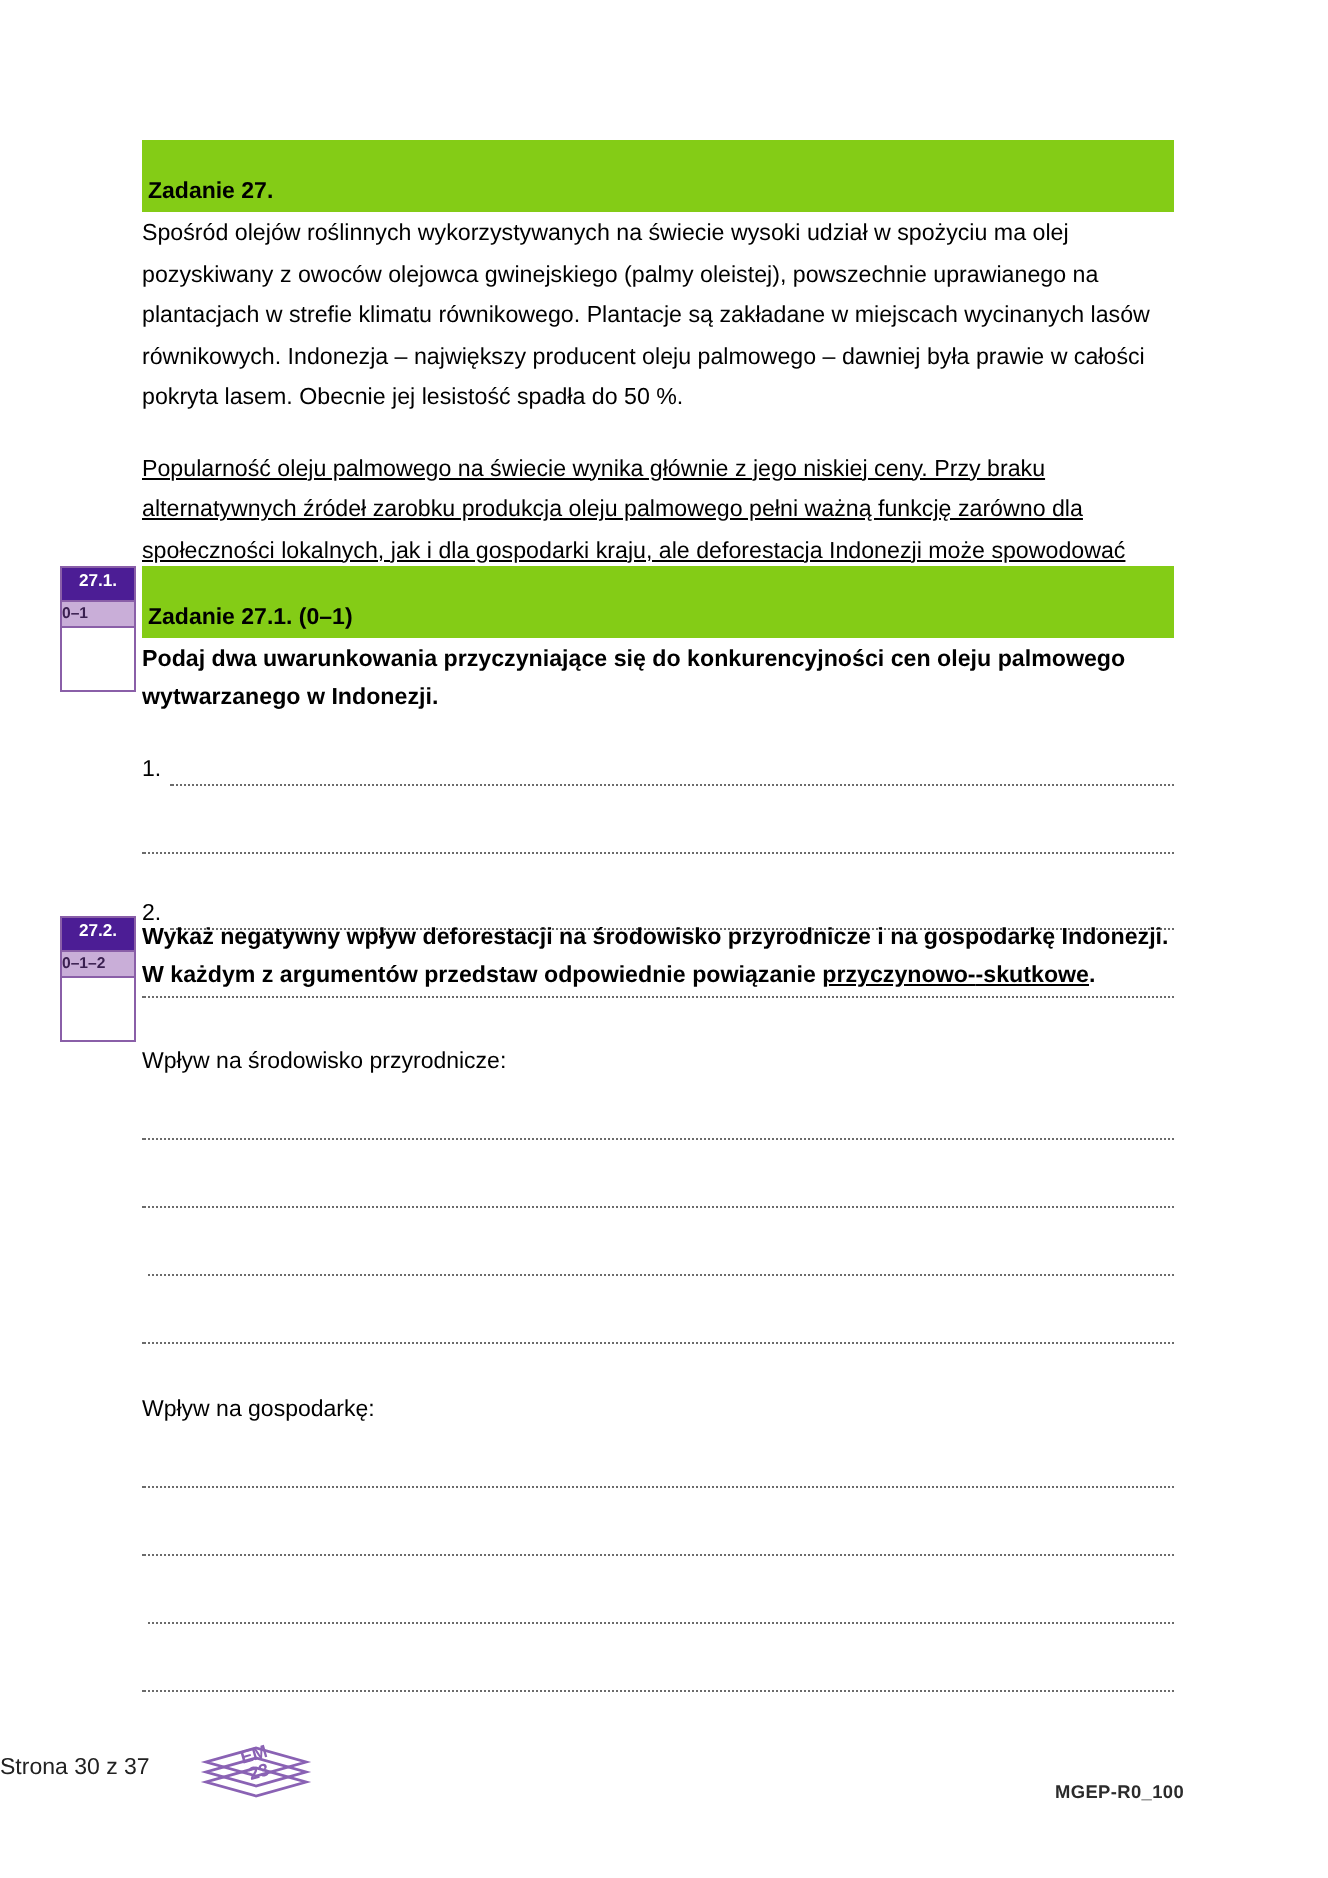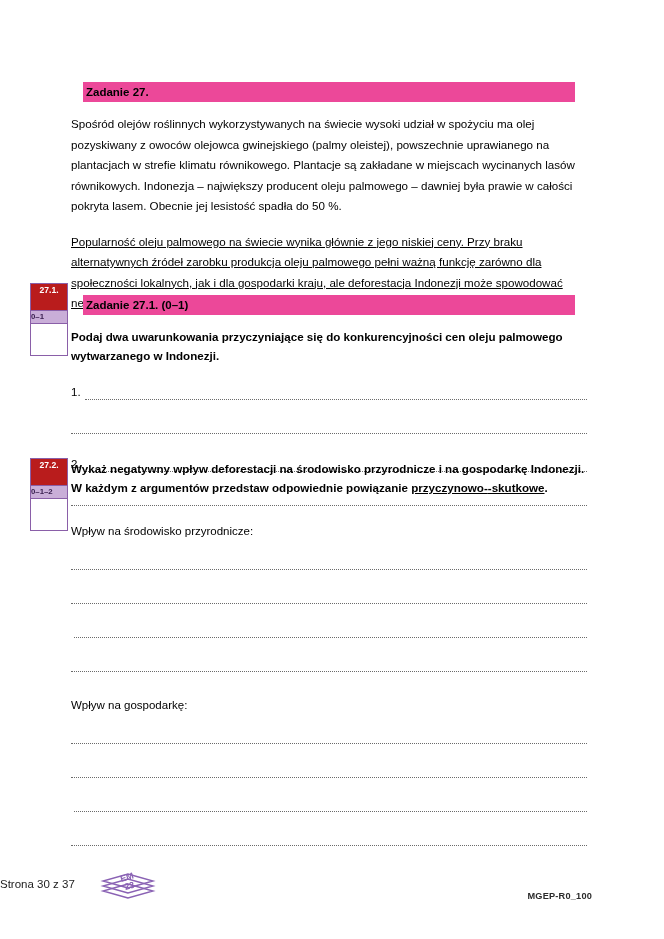--- a/index.html
+++ b/index.html
@@ -25,26 +25,26 @@
 
   
   .content {
     position: absolute;
     left: 71px;
     top: 70px;
     width: 516px;
   }
 
   .task-bar {
-    background: #ec4899;
+    background: #84cc16;
     font-weight: bold;
     font-size: 11.5px;
     line-height: 16px;
-    padding: 2px 0 2px 3px;
-    margin: 12px;
+    padding: 18px 0 2px 3px;
+    margin: 0;
   }
 
   .para {
     font-size: 11.6px;
     line-height: 20.5px;
     margin: 1px 0 0 0;
     text-align: left;
   }
   .para.spaced {
     margin-top: 15px;
@@ -68,27 +68,27 @@
 
   .score-box {
     position: absolute;
     left: 30px;
     width: 38px;
     border: 1px solid #8a5fa8;
     box-sizing: border-box;
     background: #ffffff;
   }
   .score-id {
-    background: #b91c1c;
+    background: #4c1d95;
     color: #ffffff;
     font-size: 8.6px;
     font-weight: bold;
     text-align: center;
     line-height: 13px;
-    height: 26px;
+    height: 16px;
     letter-spacing: 0px;
   }
   .score-pts {
     background: #c9aed8;
     color: #3a2050;
     font-size: 7.8px;
     font-weight: bold;
     line-height: 12px;
     height: 12px;
     border-top: 1px solid #8a5fa8;

